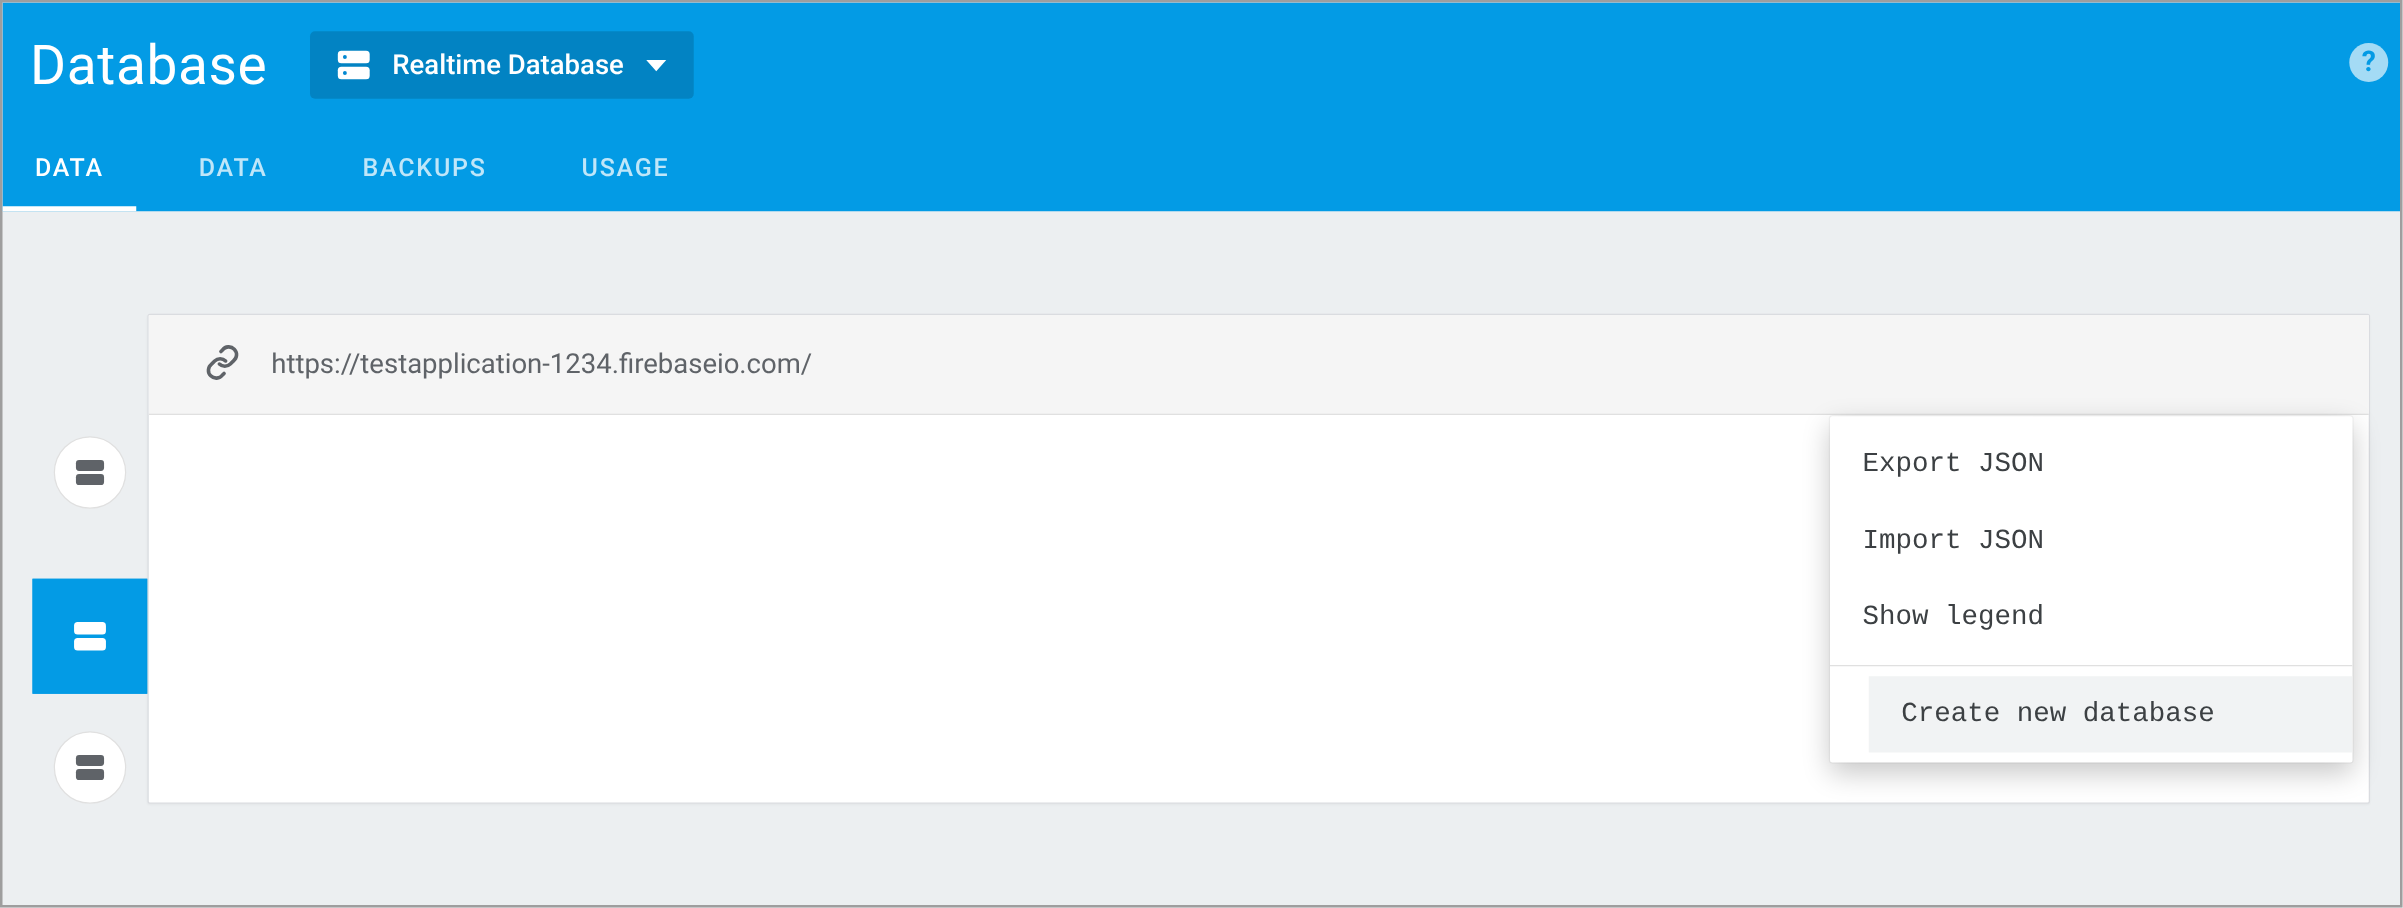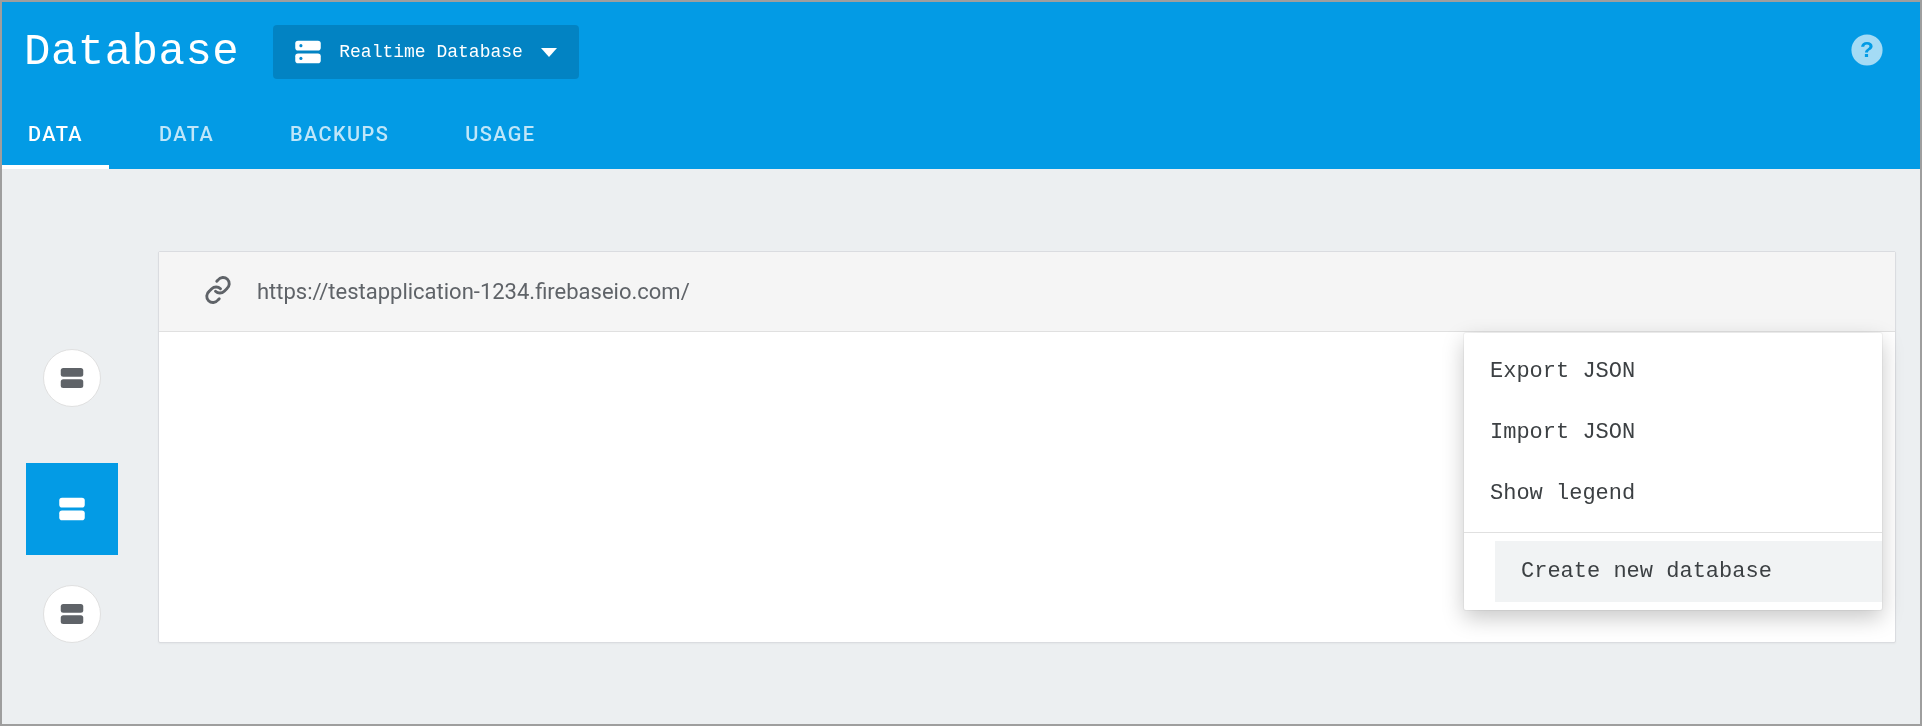--- a/index.html
+++ b/index.html
@@ -1,30 +1,30 @@
 <!DOCTYPE html>
 <html><head>
   <meta charset="utf-8">
   <style>
     * { margin: 0; padding: 0; box-sizing: border-box; }
     body { font-family: Roboto, "Helvetica Neue", Arial, sans-serif; background: #eceff1; color: #5f6368; width: 1922px; height: 726px; overflow: hidden; border: 2px solid #9e9e9e; }
     .header { background: #039be5; color: #fff; height: 167px; display: flex; flex-direction: column; }
-    .header-top { display: flex; align-items: center; height: 100px; padding-left: 22px; padding-right: 36px; font-family: Liberation Mono, monospace; }
+    .header-top { display: flex; align-items: center; height: 100px; padding-left: 22px; padding-right: 8px; }
     .page-title { font-size: 44px; font-weight: 400; color: #fff; letter-spacing: 0.5px; }
     .db-select { display: flex; align-items: center; margin-left: 34px; background: rgba(0,0,0,0.15); border-radius: 4px; height: 54px; padding: 0 22px 0 18px; cursor: pointer; }
-    .db-select-label { font-size: 18px; color: #fff; font-weight: 500; margin-left: 14px; margin-right: 18px; }
+    .db-select-label { font-size: 22px; color: #fff; font-weight: 500; margin-left: 14px; margin-right: 18px; }
     .header-icon svg { display: block; }
     .db-icon { width: 34px; height: 34px; }
     .help-btn { margin-left: auto; cursor: pointer; opacity: 0.8; }
     .tabs { display: flex; align-items: flex-end; height: 67px; }
     .tab { height: 67px; padding: 0 26px; display: flex; align-items: center; font-size: 20px; letter-spacing: 1.4px; color: rgba(255,255,255,0.75); font-weight: 500; cursor: pointer; border-bottom: 4px solid transparent; }
     .tab.active { color: #fff; border-bottom-color: #fff; }
     .tab + .tab { margin-left: 24px; }
     .content { padding: 0; position: relative; }
-    .card-area { display: flex; margin: 82px 24px 0 24px; gap: 40px; }
+    .card-area { display: flex; margin: 82px 24px 0 24px; }
     .left-rail { width: 92px; flex-shrink: 0; display: flex; flex-direction: column; align-items: center; padding-top: 98px; }
     .rail-btn { width: 58px; height: 58px; border-radius: 50%; background: #fff; margin-bottom: 56px; display: flex; align-items: center; justify-content: center; cursor: pointer; border: 1px solid #e0e0e0; }
     .rail-btn.active { background: #039be5; border-color: #039be5; width: 92px; height: 92px; border-radius: 0; margin-bottom: 30px; }
     .rail-btn.active .db-shape { fill: #fff; }
     .rail-btn .db-shape { fill: #5f6368; }
     .main-card { flex: 1; background: #fff; border: 1px solid #dadce0; border-radius: 2px; box-shadow: 0 1px 2px rgba(0,0,0,0.04); display: flex; flex-direction: column; min-height: 340px; }
     .url-bar { height: 80px; background: #f5f5f5; border-bottom: 1px solid #e0e0e0; display: flex; align-items: center; padding-left: 44px; }
     .link-icon { color: #5f6368; margin-right: 24px; }
     .url-text { font-size: 22px; color: #5f6368; }
     .data-row { display: flex; align-items: center; padding: 40px 0 0 54px; font-size: 24px; }

